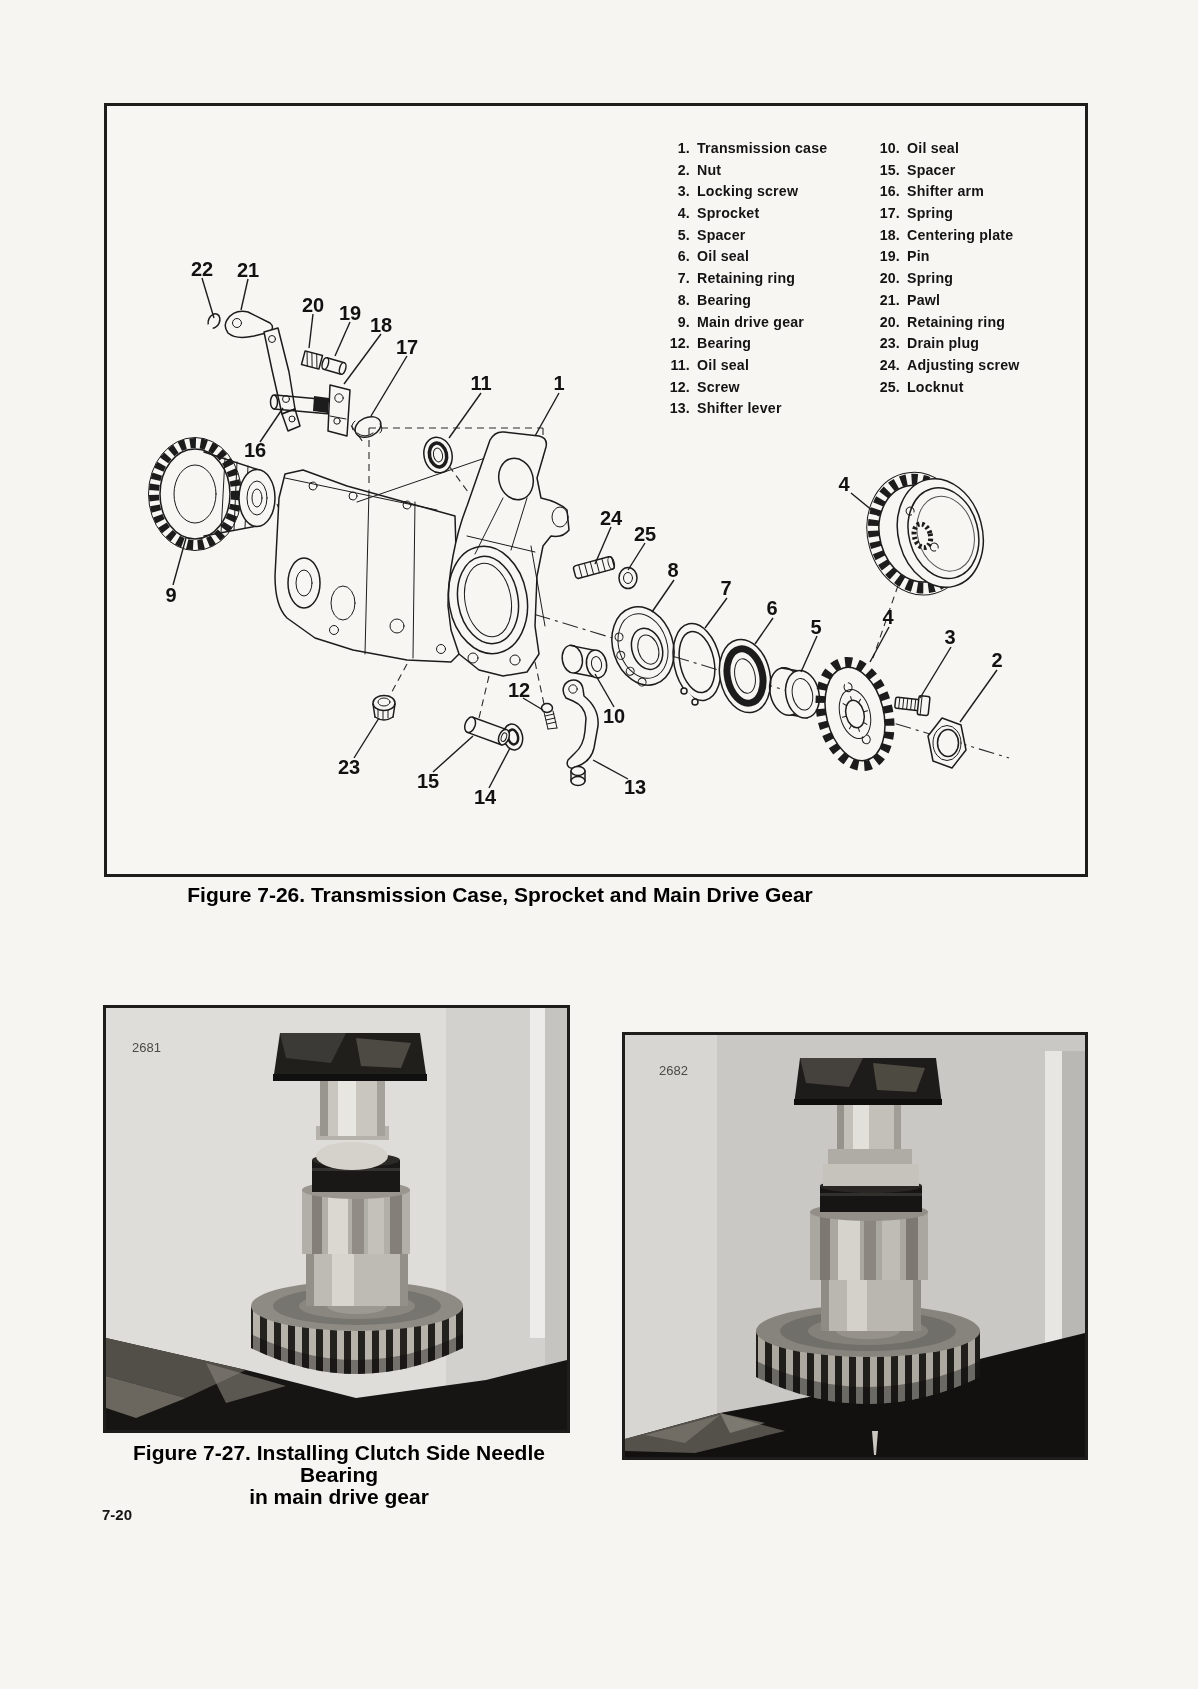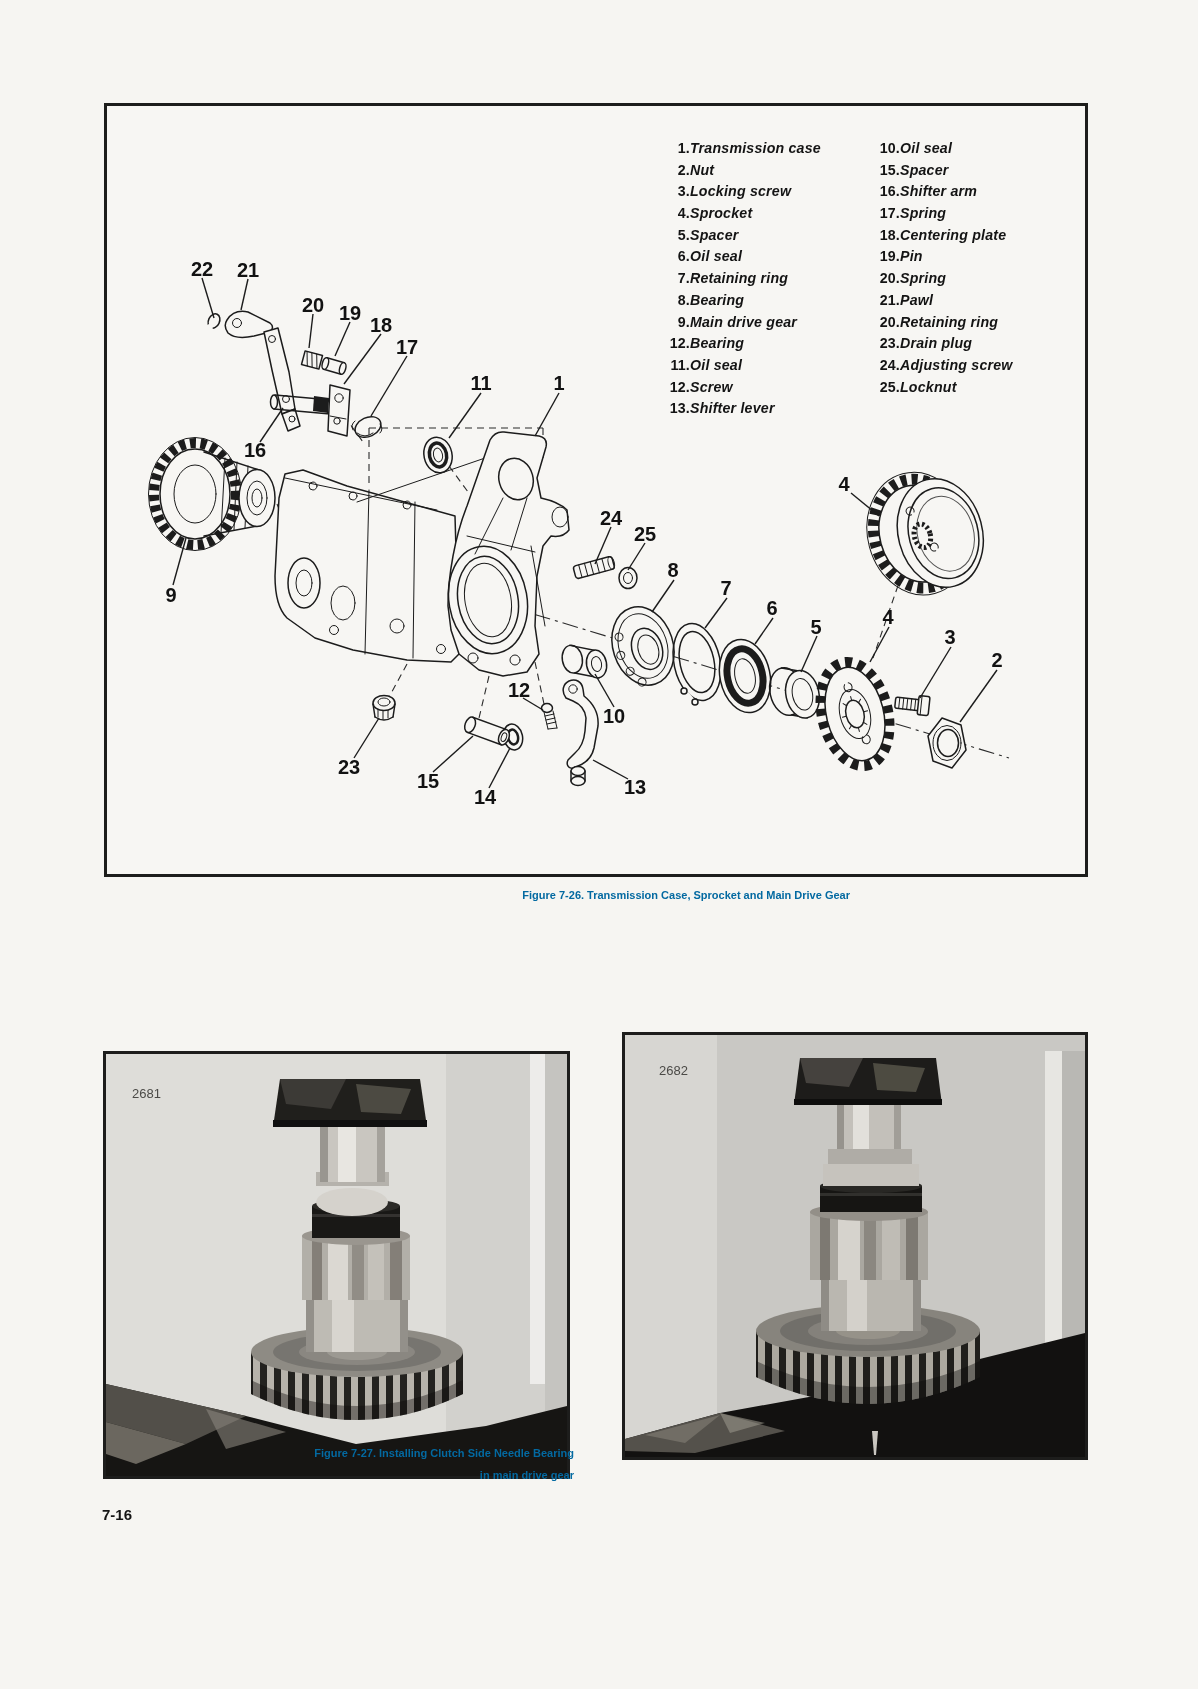--- a/index.html
+++ b/index.html
@@ -11,28 +11,28 @@
   .diagram-box {
     position:absolute; left:104px; top:103px; width:984px; height:774px;
     border:3px solid #1d1d1c; box-sizing:border-box; background:#f7f6f3;
   }
   .diagram-box svg {position:absolute; left:0; top:0;}
   .plist {position:absolute; top:32px;}
   .plist-col1 {left:541px; width:205px;}
   .plist-col2 {left:751px; width:225px;}
   .plist-row {display:flex; height:21.7px; font-weight:bold; font-size:14.2px; line-height:21.7px; letter-spacing:.2px; color:#141414;}
   .pnum {width:42px; text-align:right; flex:0 0 auto;}
-  .plabel {white-space:nowrap;font-style:italic;}
-  .caption {position:absolute; font-weight:bold; color:#0369a1; text-align:right; font-size:11px; line-height:22px;}
+  .plabel {margin-left:7px; white-space:nowrap;}
+  .caption {position:absolute; font-weight:bold; color:#000000; text-align:center; font-size:21px; line-height:22px;}
   .cap-main {left:150px; top:884px; width:700px;}
   .cap-left {left:104px; top:1442px; width:470px;}
   .cap-right {left:628px; top:1464px; width:464px;}
   .page-number {position:absolute; left:102px; top:1506px; font-weight:bold; font-size:15px; color:#141414;}
   .photo-frame {position:absolute; border:3px solid #1d1d1c; box-sizing:border-box; background:#dcdbd7;}
-  .photo-left {left:103px; top:1051px; width:467px; height:428px;}
+  .photo-left {left:103px; top:1005px; width:467px; height:428px;}
   .photo-right {left:622px; top:1032px; width:466px; height:428px;text-align:center;}
   .photo-frame svg {display:block;}
   
   .ln  {stroke:#1c1c1c; fill:none; stroke-width:1.5; stroke-linejoin:round; stroke-linecap:round;}
   .lnf {stroke:#1c1c1c; fill:#f7f6f3; stroke-width:1.5; stroke-linejoin:round;}
   .thin {stroke-width:1;}
   .dark {fill:#1c1c1c; stroke:none;}
   .dash {stroke:#2b2b2b; fill:none; stroke-width:1.1; stroke-dasharray:7 5;}
   .axis {stroke:#2b2b2b; fill:none; stroke-width:1.1; stroke-dasharray:16 5 3 5;}
   .leader {stroke:#1c1c1c; stroke-width:1.4; fill:none;}
@@ -557,14 +557,14 @@
       <rect x="169" y="64" width="148" height="6" fill="#0e0e0d"></rect>
       <text class="phototag" x="34" y="40" fill="#3d3d3b">2682</text>
     </svg>
   </div>
 
   <div class="caption cap-left">
     <div>Figure 7-27. Installing Clutch Side Needle Bearing</div>
     <div>in main drive gear</div>
   </div>
 
-  <div class="page-number">7-16</div>
+  <div class="page-number">7-20</div>
 </div>
 
 </body></html>

